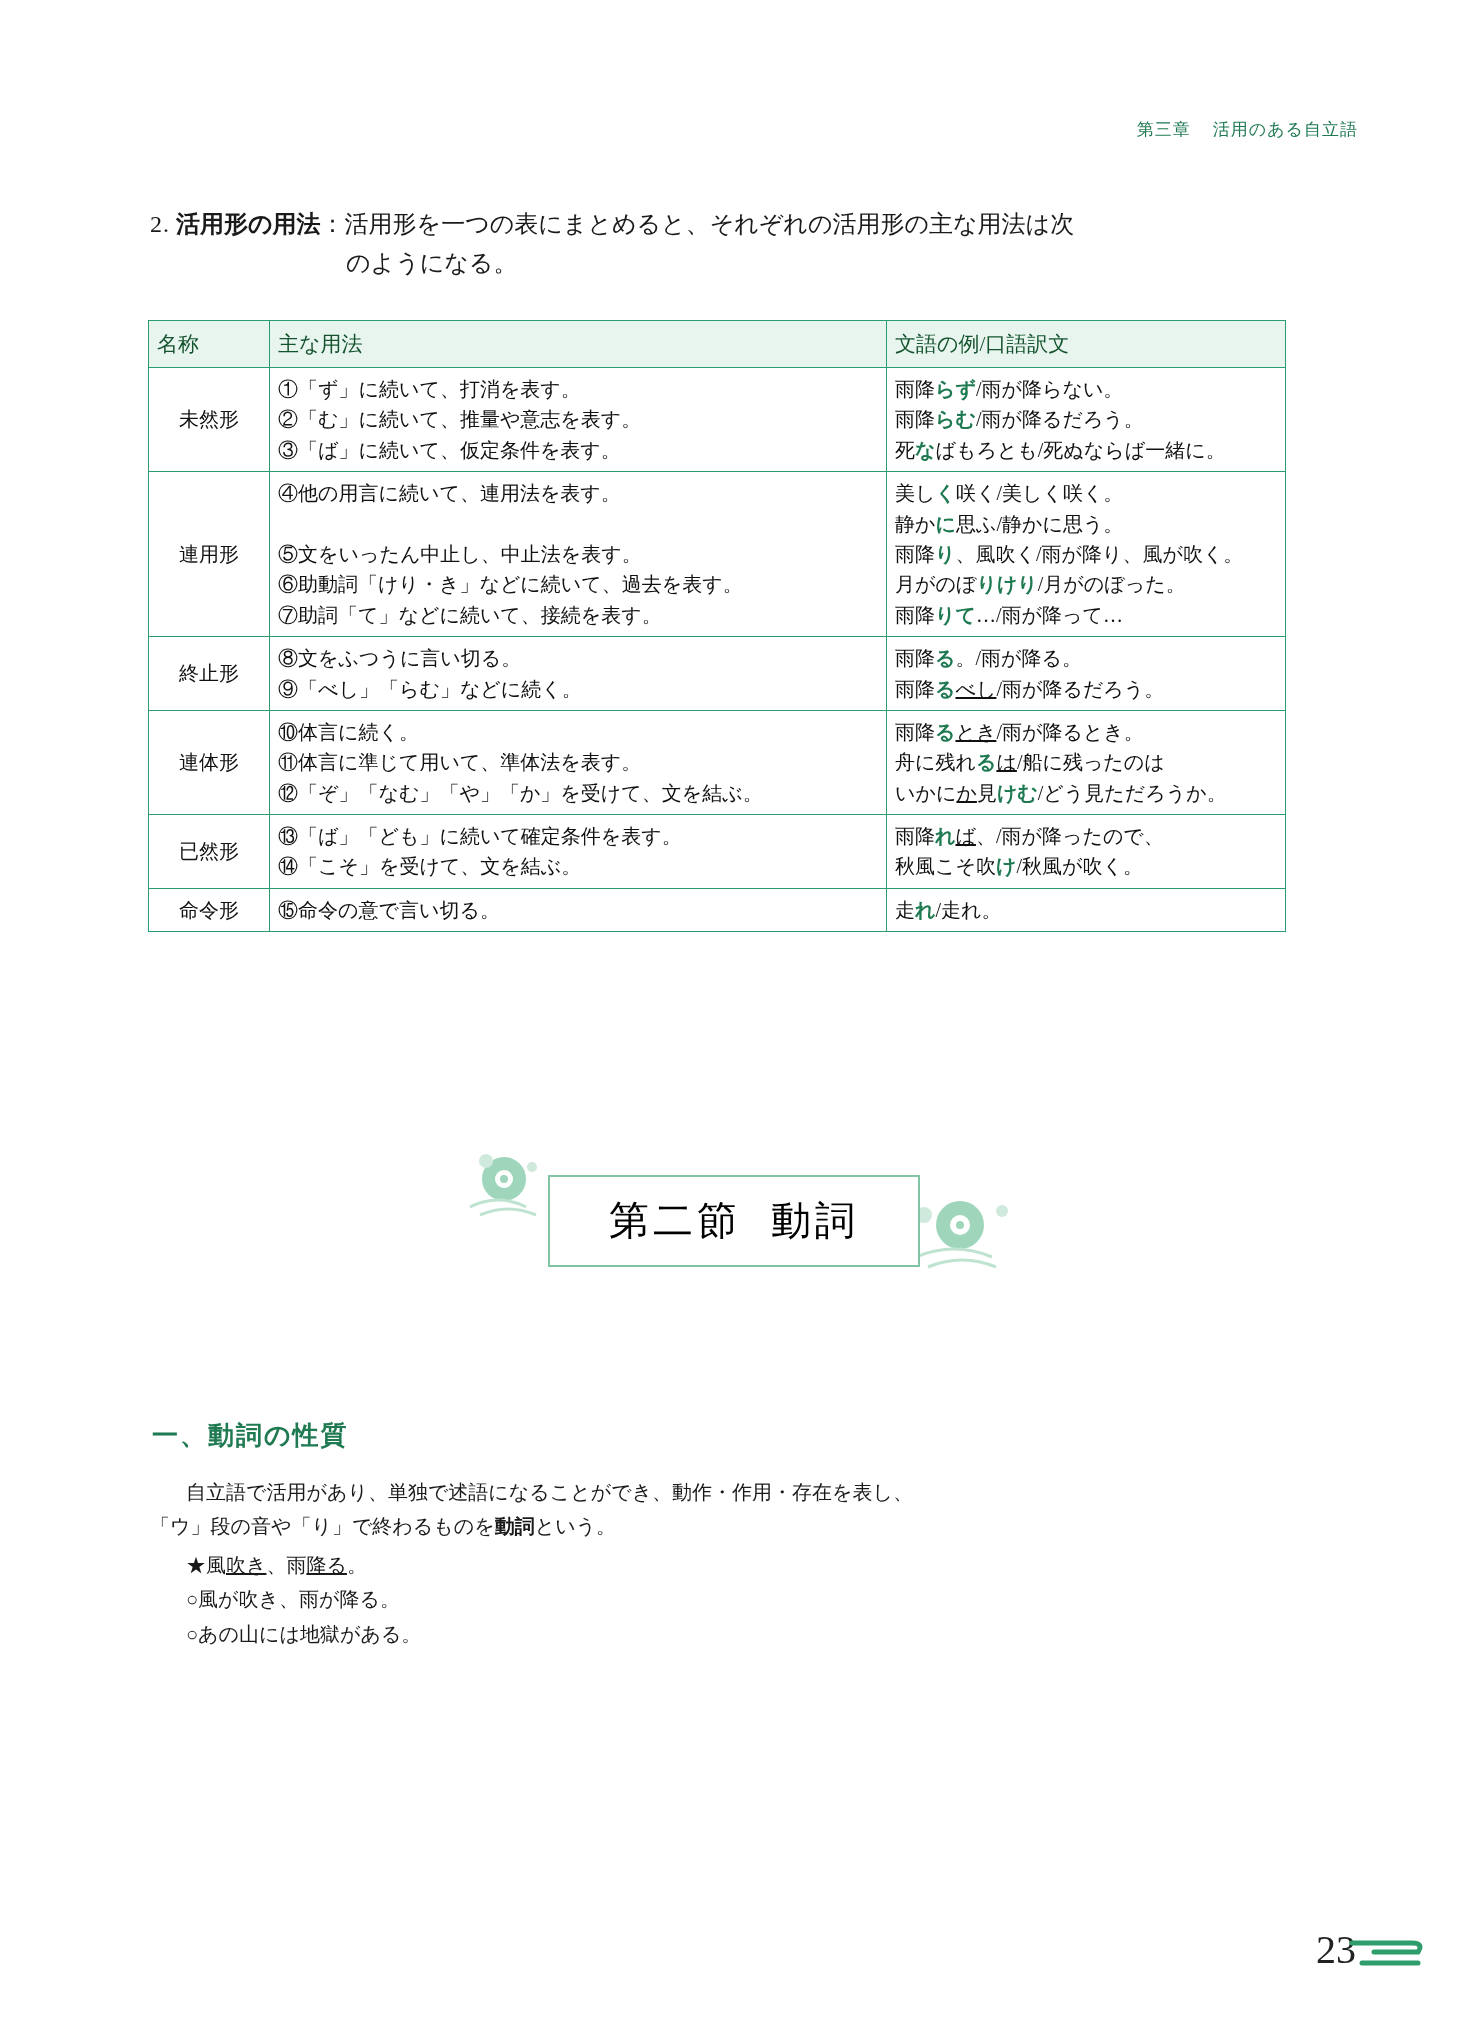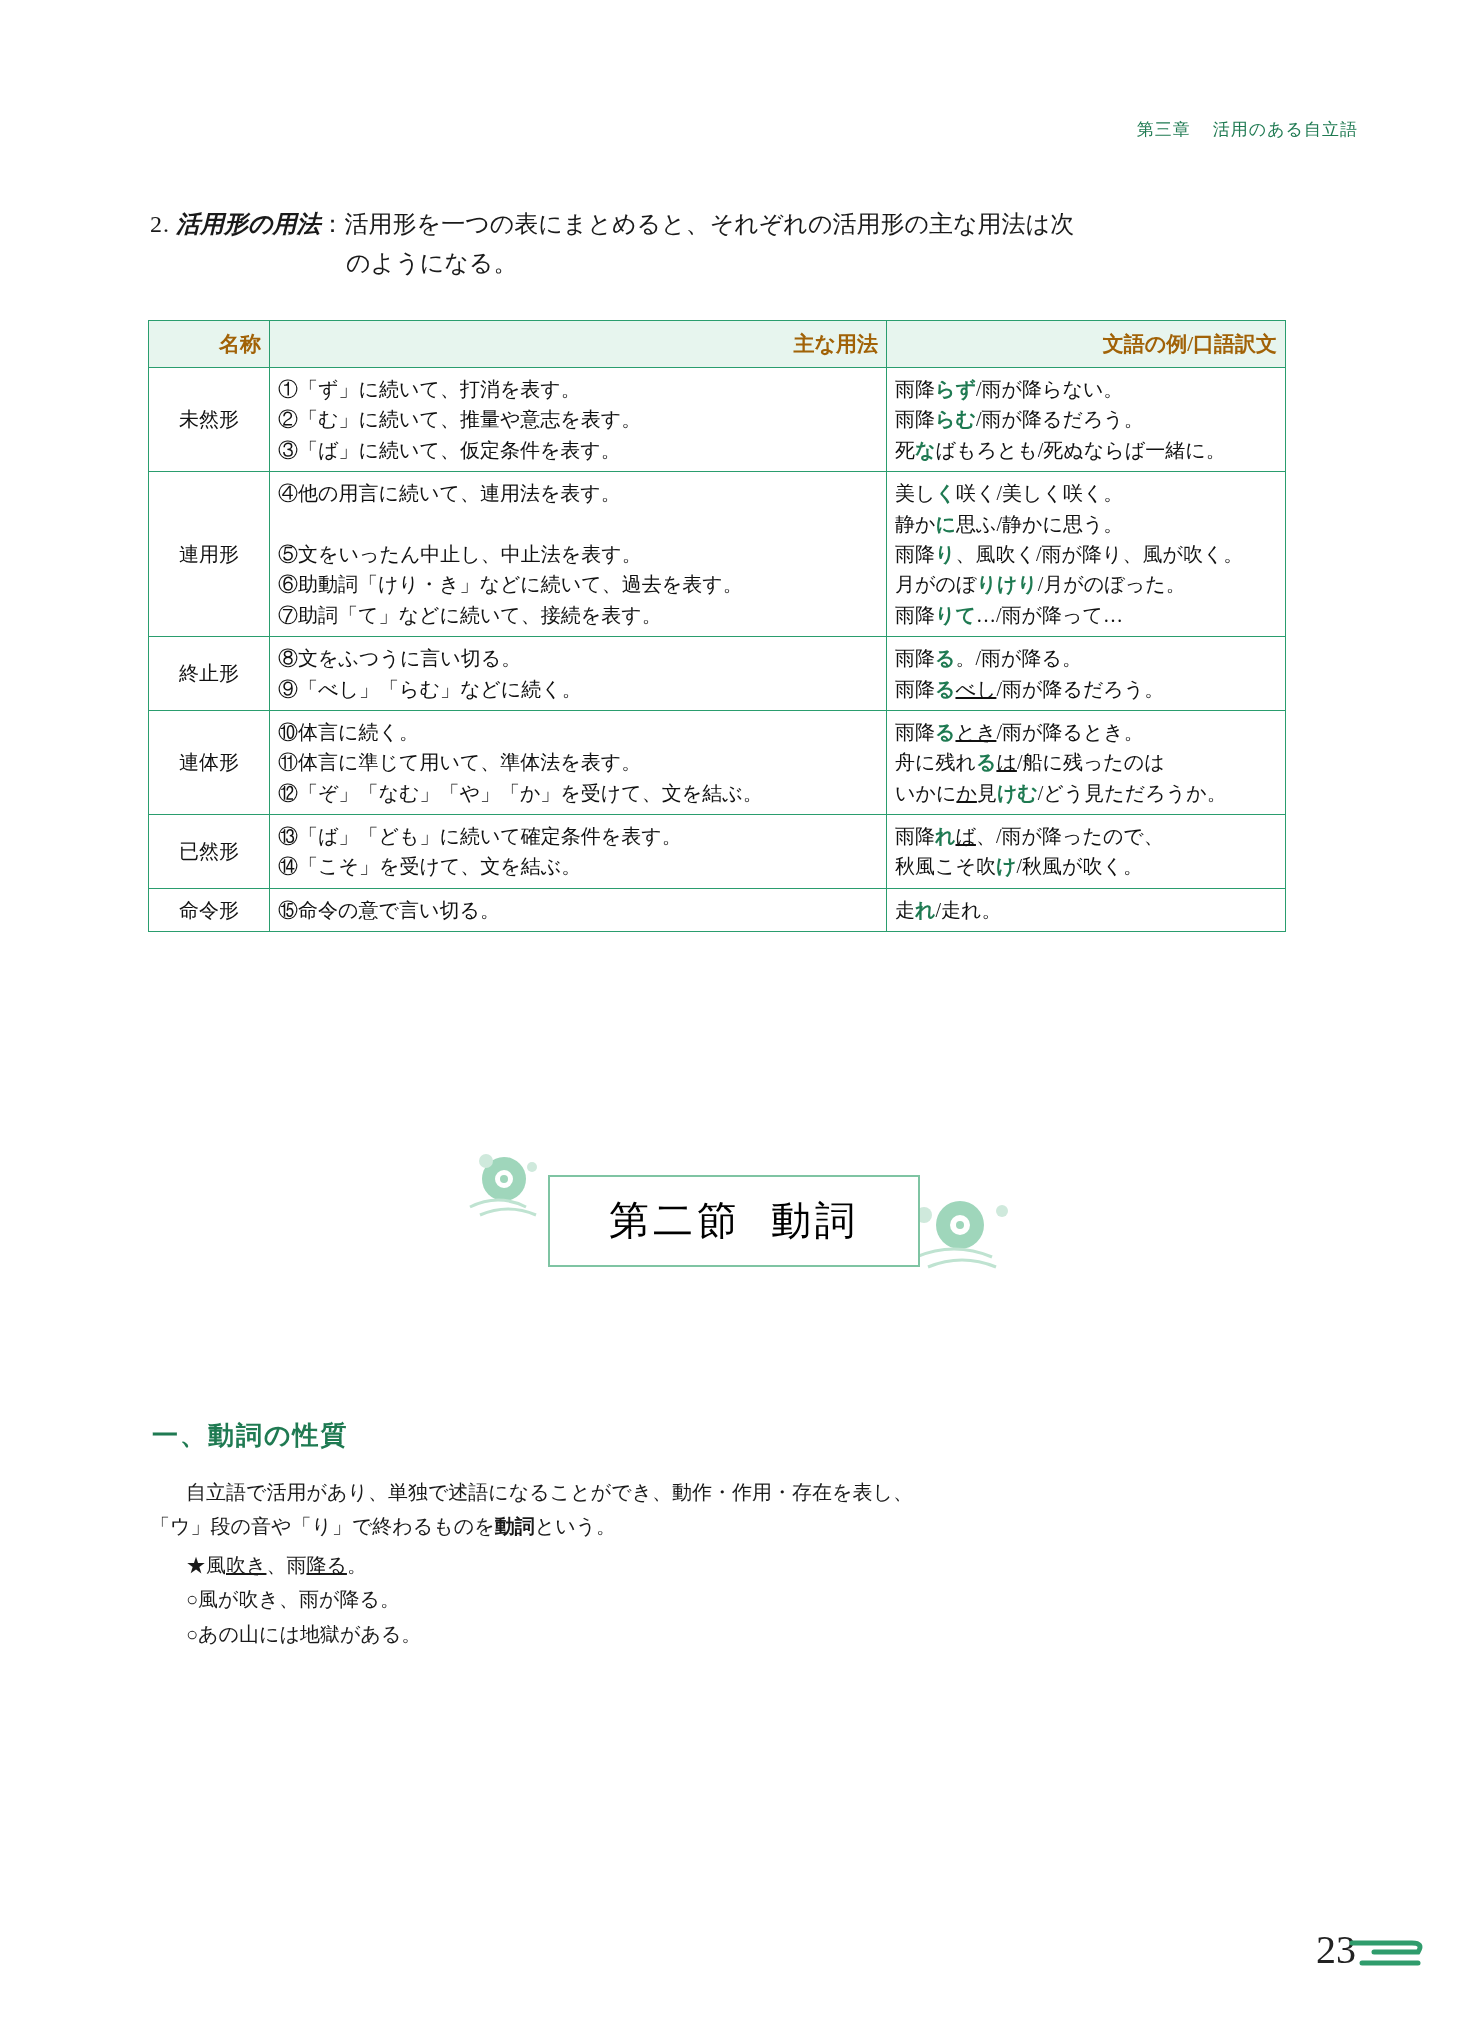--- a/index.html
+++ b/index.html
@@ -41,21 +41,20 @@
     width: 1175px;
     font-size: 24px;
     line-height: 1.62;
     text-align: justify;
   }
   .intro .lead-num {
     letter-spacing: 1px;
   }
   .intro b {
     font-weight: bold;
-    font-style: italic;
   }
   .intro .line2 {
     display: block;
     text-indent: 196px;
   }
 
   
   .table-wrap {
     position: absolute;
     top: 320px;
@@ -68,23 +67,23 @@
     font-size: 20px;
     color: #111;
   }
   table.conj th, table.conj td {
     border: 1.5px solid #2a9d6e;
     padding: 6px 8px;
     vertical-align: middle;
   }
   table.conj thead th {
     background: #e7f5ee;
-    color: #a16207;
-    text-align: right;
-    font-weight: bold;
+    color: #14532d;
+    text-align: left;
+    font-weight: normal;
     font-size: 21px;
     padding: 9px 8px;
   }
   td.name {
     width: 104px;
     text-align: center;
     white-space: nowrap;
   }
   td.usage {
     width: 600px;

